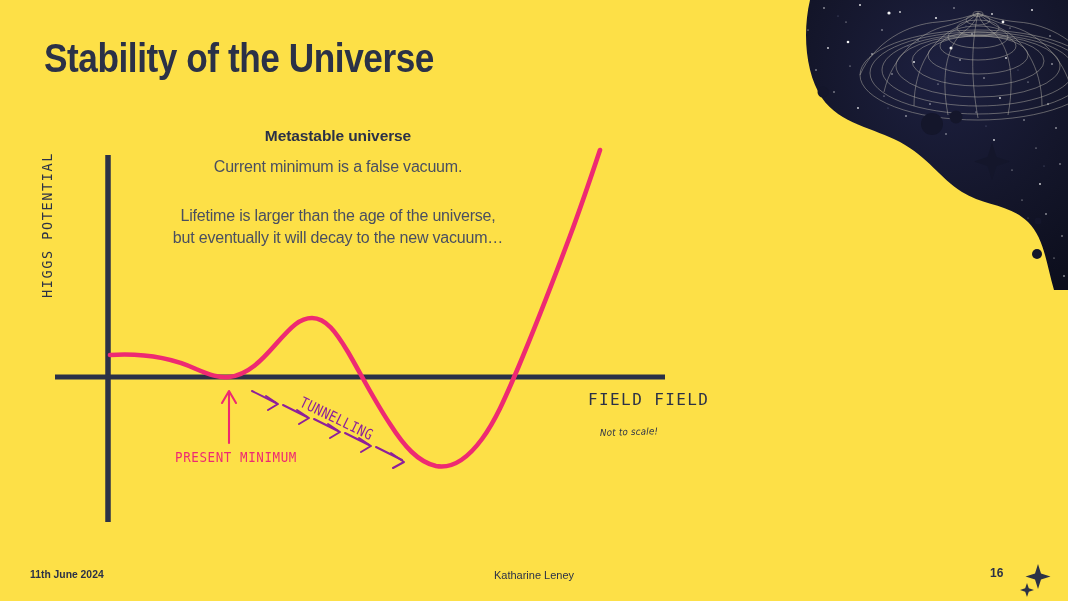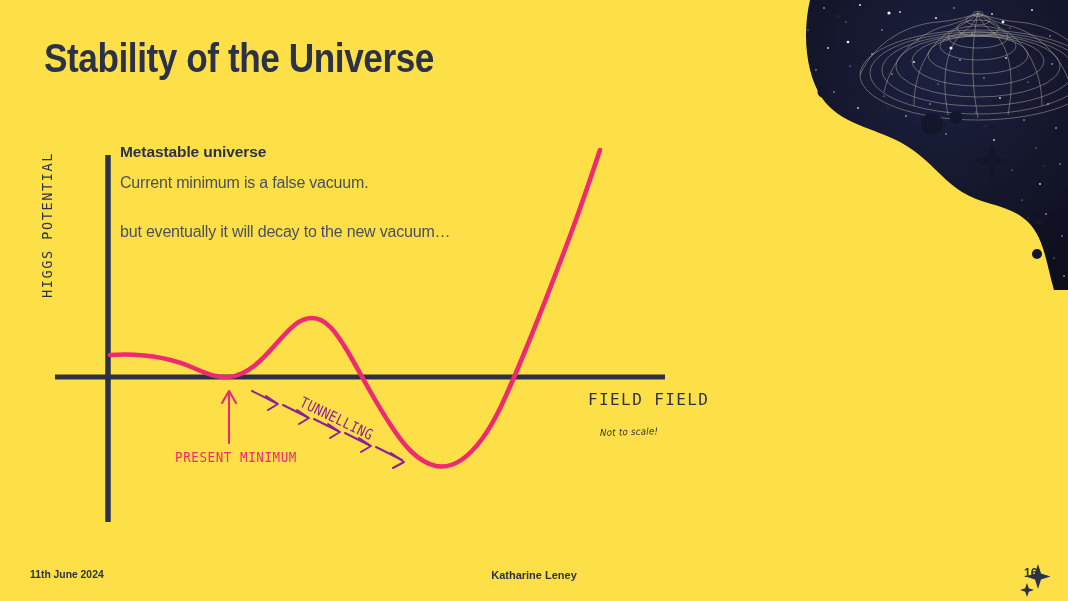--- a/index.html
+++ b/index.html
@@ -27,21 +27,22 @@
     font-size:40px;
     letter-spacing:-0.5px;
     color:#2B3147;
     transform:scaleX(0.88);
     transform-origin:left center;
     white-space:nowrap;
   }
 
   
   #text-block{
-    position:absolute;left:120px;top:143px;width:436px;
+    position:absolute;left:120px;top:127px;width:436px;
+    text-align:center;
     color:#3D4355;
   }
   #heading-metastable{
     font-size:15.5px;font-weight:700;color:#2B3147;
     letter-spacing:-0.1px;
     margin-bottom:11px;
   }
   .body-line{
     font-size:16px;line-height:22px;color:#4A4F60;
     letter-spacing:-0.2px;
@@ -110,26 +111,26 @@
   
   #footer-date{
     position:absolute;left:30px;top:568px;
     font-size:11.5px;font-weight:700;color:#2B3147;
     transform:scaleX(0.9);transform-origin:left center;
     white-space:nowrap;
   }
   #footer-author{
     position:absolute;left:0;top:569px;width:1068px;
     text-align:center;
-    font-size:11px;font-weight:700;color:#2B3147;
+    font-size:11px;font-weight:400;color:#2B3147;
     white-space:nowrap;
   }
   #page-number{
     position:absolute;left:990px;top:566px;
-    font-size:12px;font-weight:700;color:#2B3147;margin-left:34px;
+    font-size:12px;font-weight:700;color:#2B3147;
   }
   #footer-sparkles{position:absolute;left:1012px;top:560px;}
 </style>
 </head>
 <body>
 
 <div id="slide">
 
   <div id="space-corner">
     <svg width="280" height="290" viewBox="0 0 280 290">
@@ -259,20 +260,21 @@
 
       <path fill="#14162B" d="M 204 143 L 208.5 157 L 222 161.5 L 208.5 166 L 204 180 L 199.5 166 L 186 161.5 L 199.5 157 Z"></path>
     </svg>
   </div>
 
   <div id="page-title">Stability of the Universe</div>
 
   <div id="text-block">
     <div id="heading-metastable">Metastable universe</div>
     <div id="line-current" class="body-line">Current minimum is a false vacuum.</div>
+    <div class="body-line">Lifetime is larger than the age of the universe,</div>
     <div class="body-line"><span>but </span><span class="ital">eventually</span><span> it will decay to the new vacuum…</span></div>
   </div>
 
   <div id="plot">
 
     <svg width="720" height="560" viewBox="0 0 720 560" style="position:absolute;left:0;top:0;">
 
       <line x1="108" y1="155" x2="108" y2="522" stroke="#2B3147" stroke-width="5.5" stroke-linecap="butt"></line>
       <line x1="55" y1="377" x2="665" y2="377" stroke="#2B3147" stroke-width="5" stroke-linecap="butt"></line>
 

